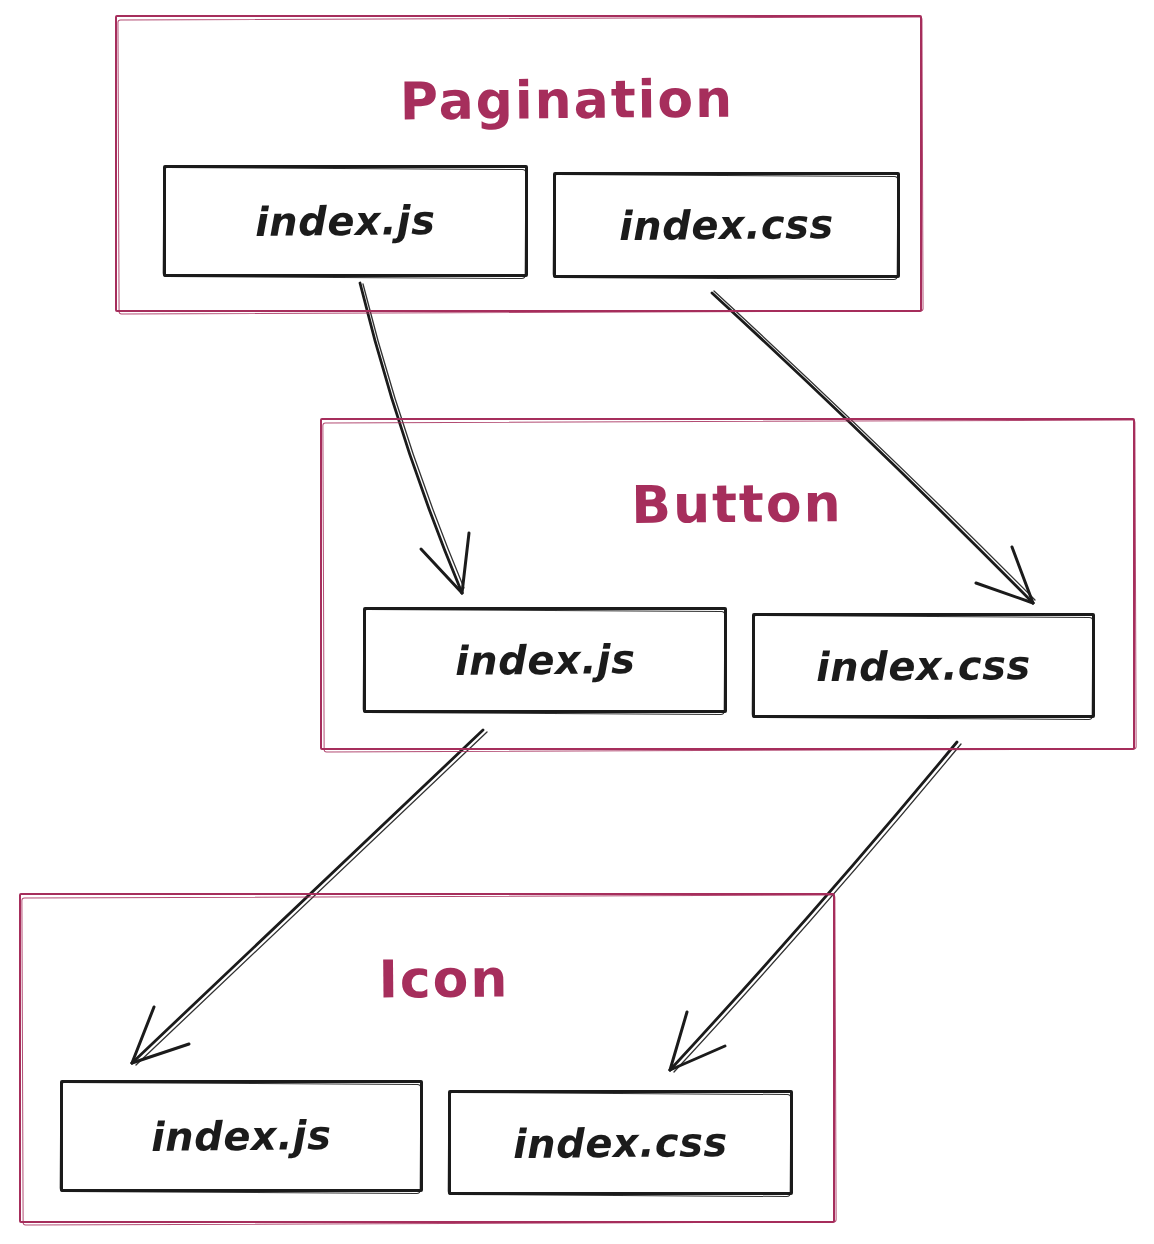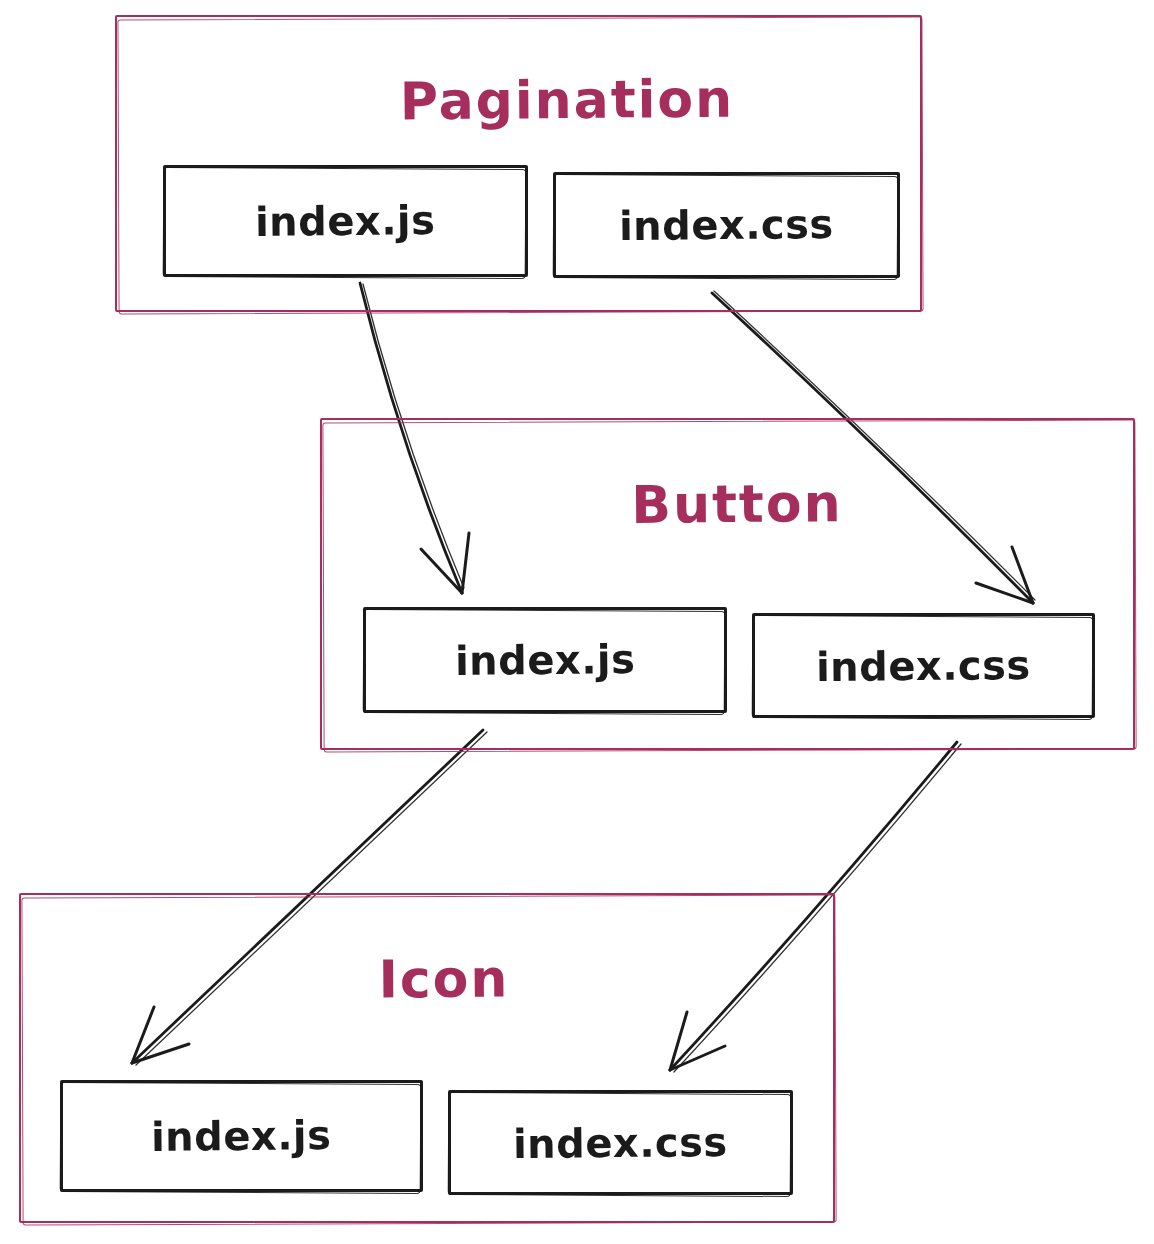--- a/index.html
+++ b/index.html
@@ -23,20 +23,21 @@
     position: absolute;
     left: 0; top: 0;
     width: 1154px; height: 1244px;
     pointer-events: none;
   }
 
   
   .sketch-box {
     position: absolute;
     background: transparent;
+    font-style: italic;
   }
   .group-box {
     border: 2.5px solid var(--accent);
     border-radius: 2px;
   }
   .group-box::before {
     content: "";
     position: absolute;
     inset: -1px;
     border: 1.3px solid var(--accent);

